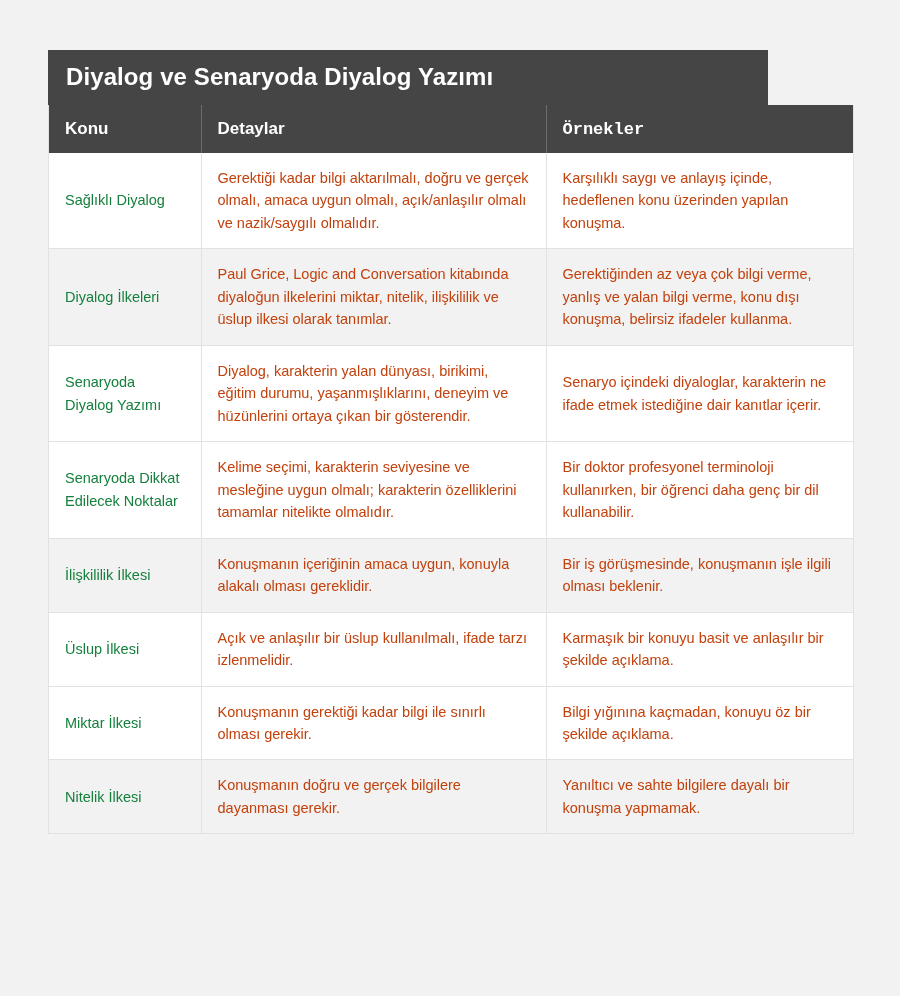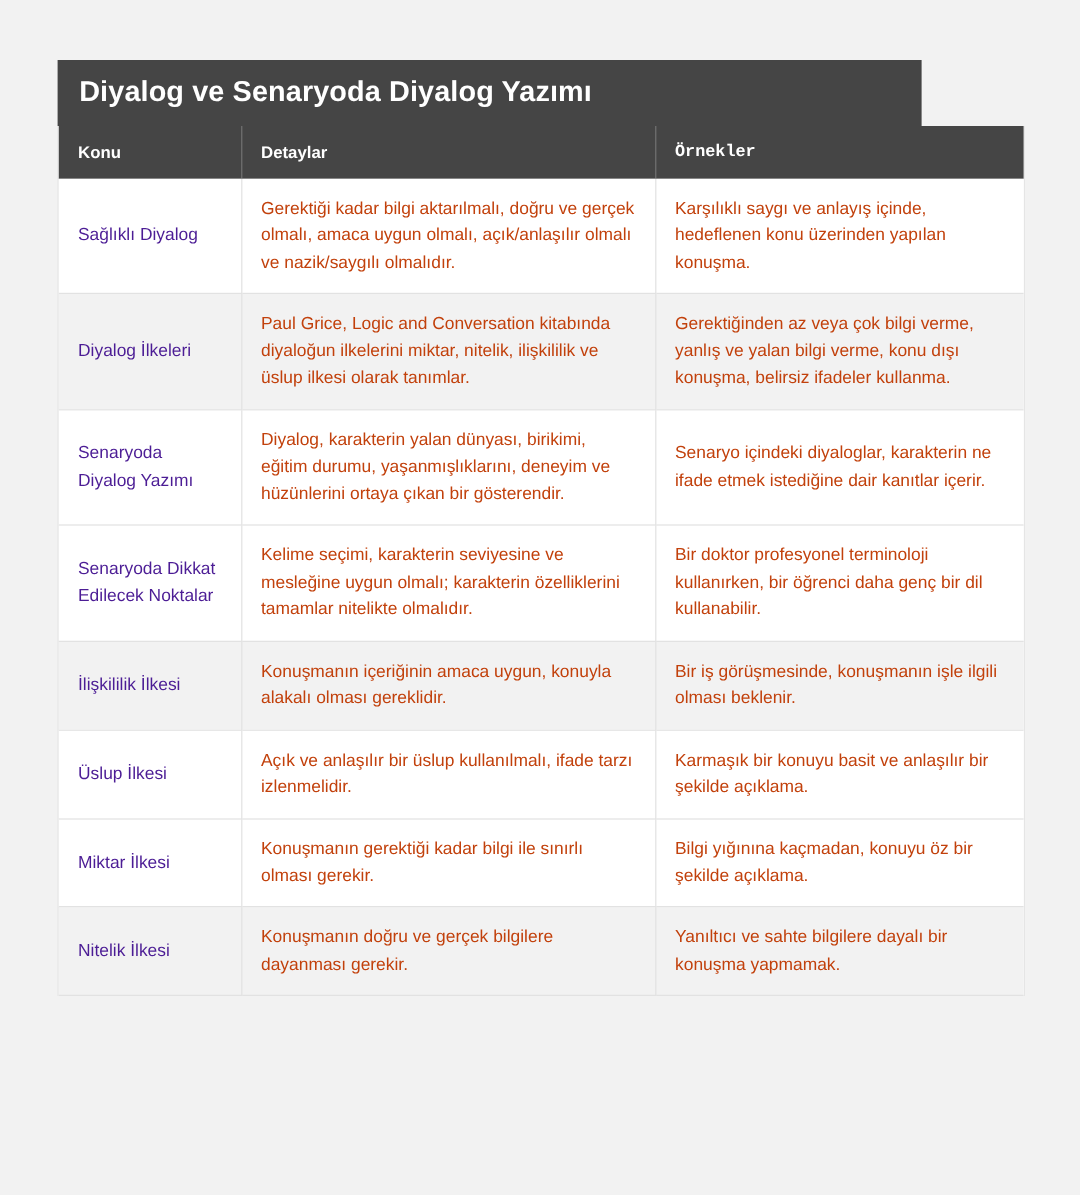--- a/index.html
+++ b/index.html
@@ -48,21 +48,21 @@
     table-layout: fixed;
     background: #ffffff;
   }
   .table col.c1 { width: 152px; }
   .table col.c2 { width: 345px; }
   .table col.c3 { width: 307px; }
 
   thead th {
     background: #454545;
     color: #ffffff;
-    font-size: 14px;
+    font-size: 17px;
     font-weight: bold;
     text-align: left;
     padding: 14px 14px 14px 16px;
     border-right: 1px solid #6e6e6e;
     box-sizing: border-box;
     vertical-align: middle;
   }
   thead th:last-child { border-right: none; font-family: Liberation Mono, monospace; }
 
   tbody tr { background: #ffffff; }
@@ -73,21 +73,21 @@
     color: #c2410c;
     line-height: 1.55;
     padding: 14px 16px;
     border-right: 1px solid #e2e2e2;
     border-bottom: 1px solid #e2e2e2;
     vertical-align: middle;
     box-sizing: border-box;
     word-wrap: break-word;
   }
   tbody td:last-child { border-right: none; margin-top: 40px; }
-  tbody td.topic { color: #4c1d95; }
+  tbody td.topic { color: #15803d; }
   tbody tr:last-child td { border-bottom: 1px solid #e2e2e2; }
 
   .table-wrap {
     border-left: 1px solid #e2e2e2;
     border-right: 1px solid #e2e2e2;
     width: 804px;
     box-sizing: content-box;
   }
 </style>
 </head>

